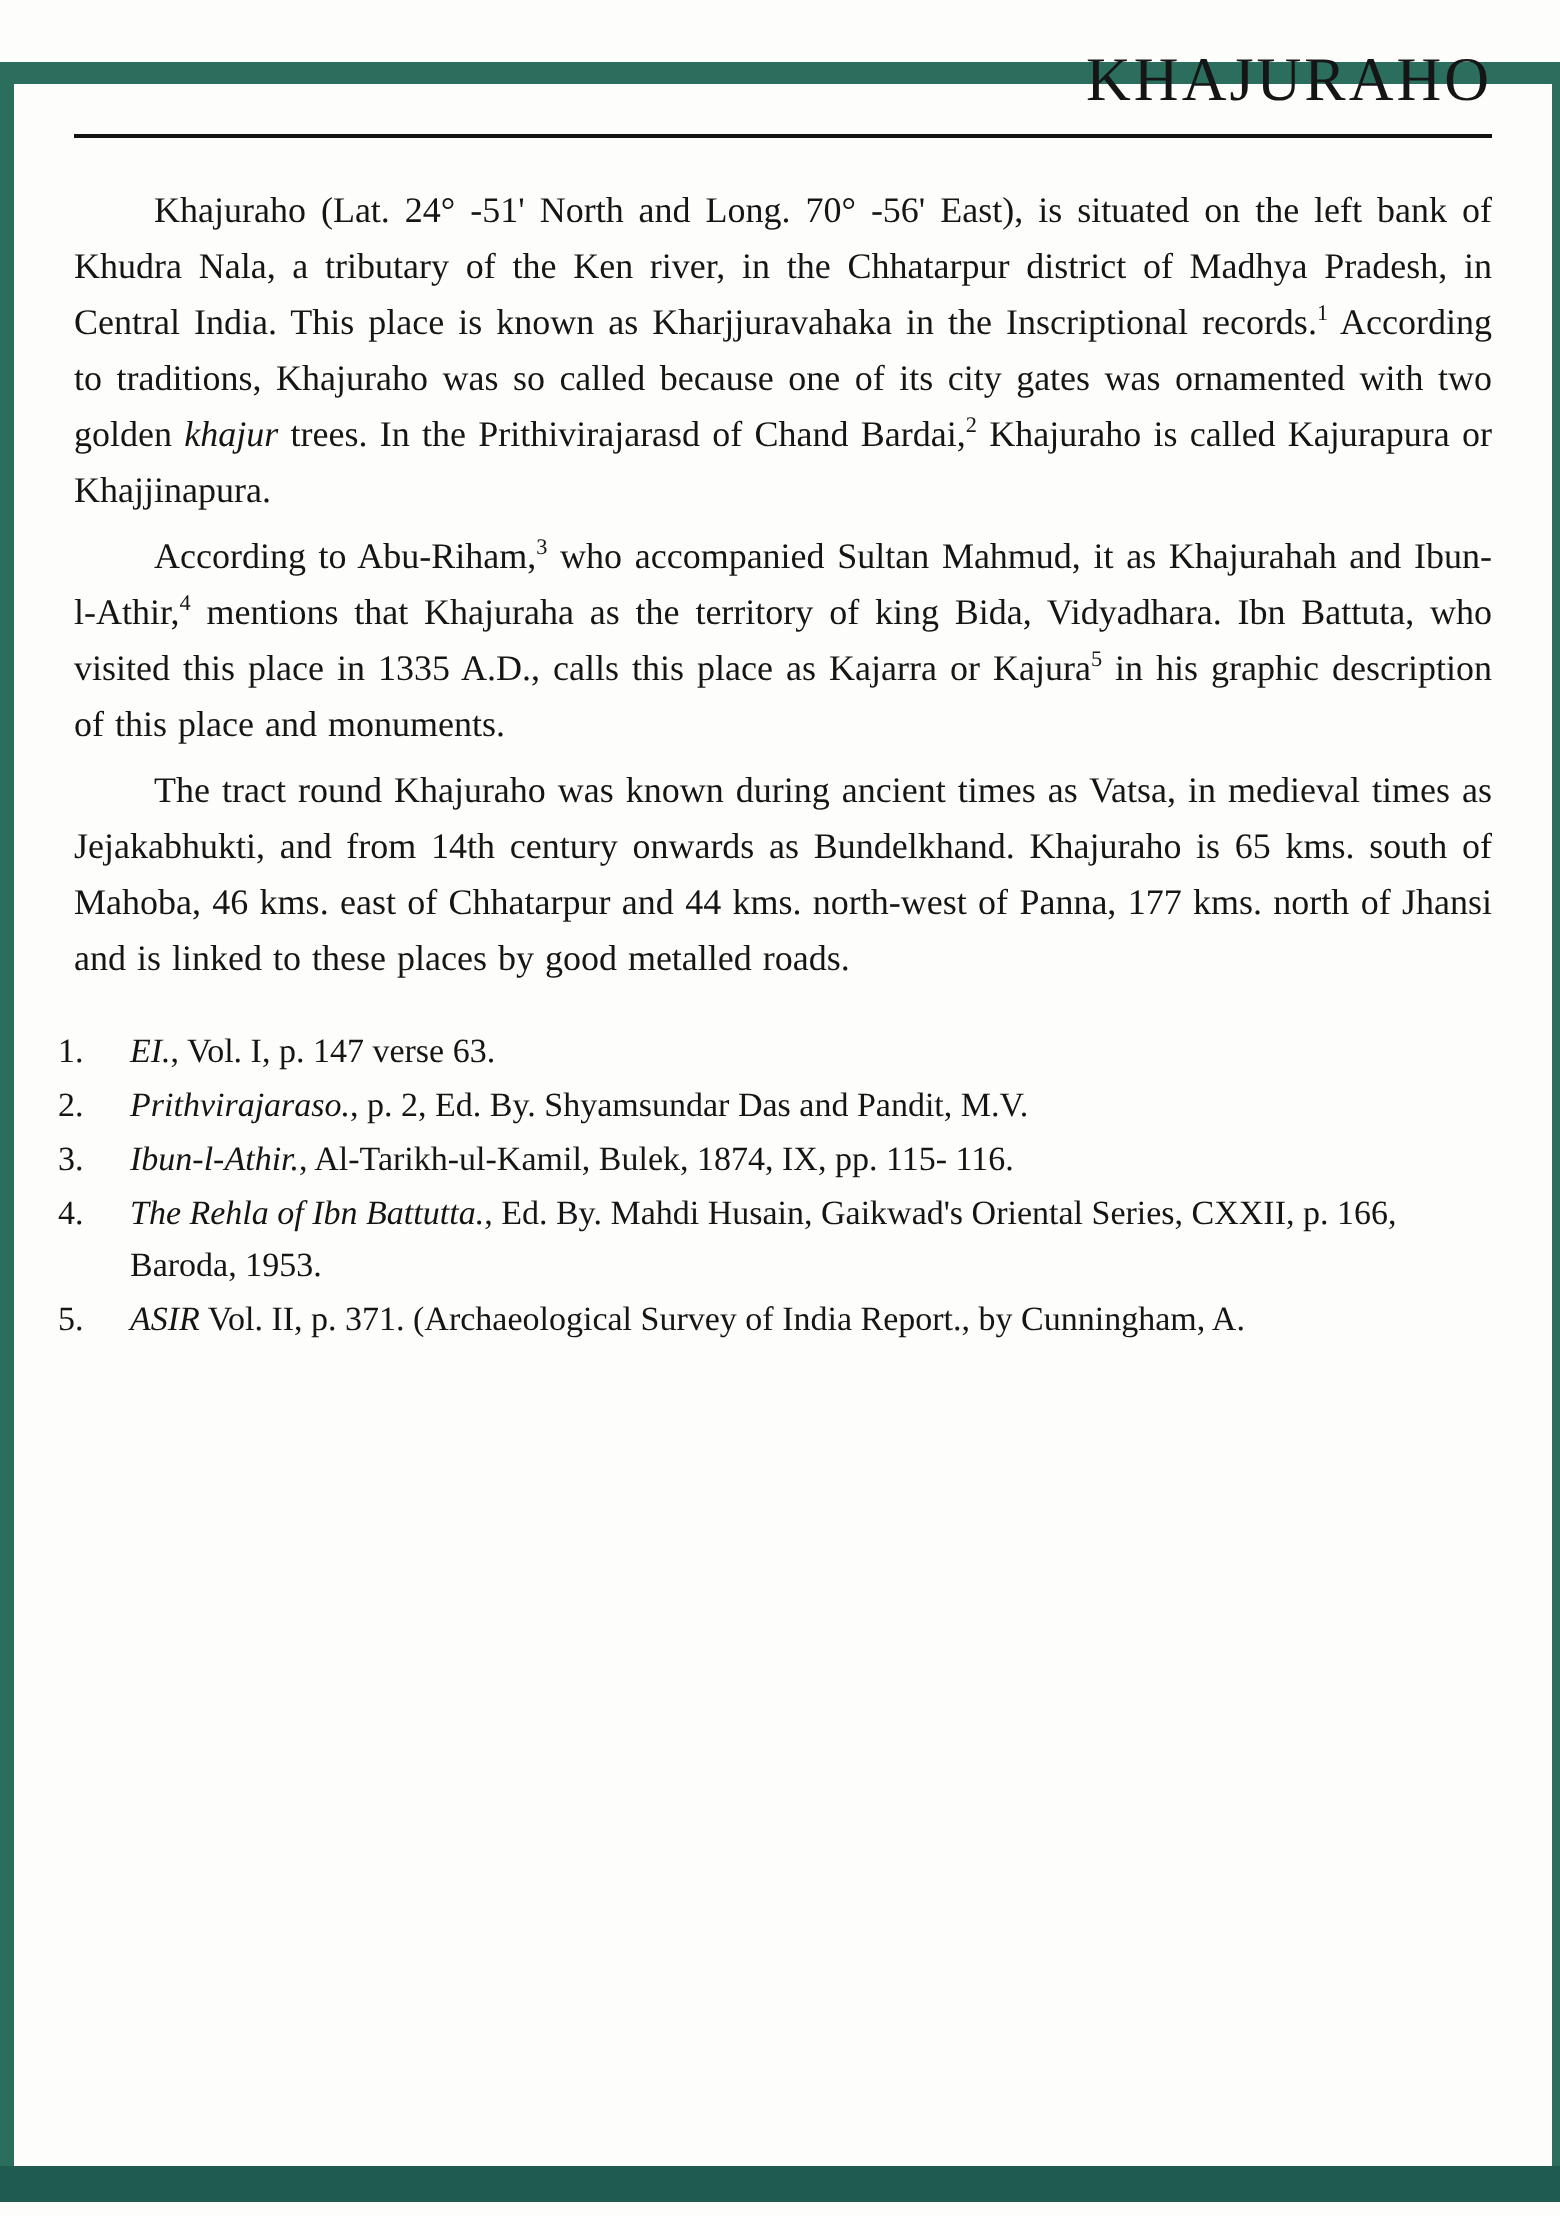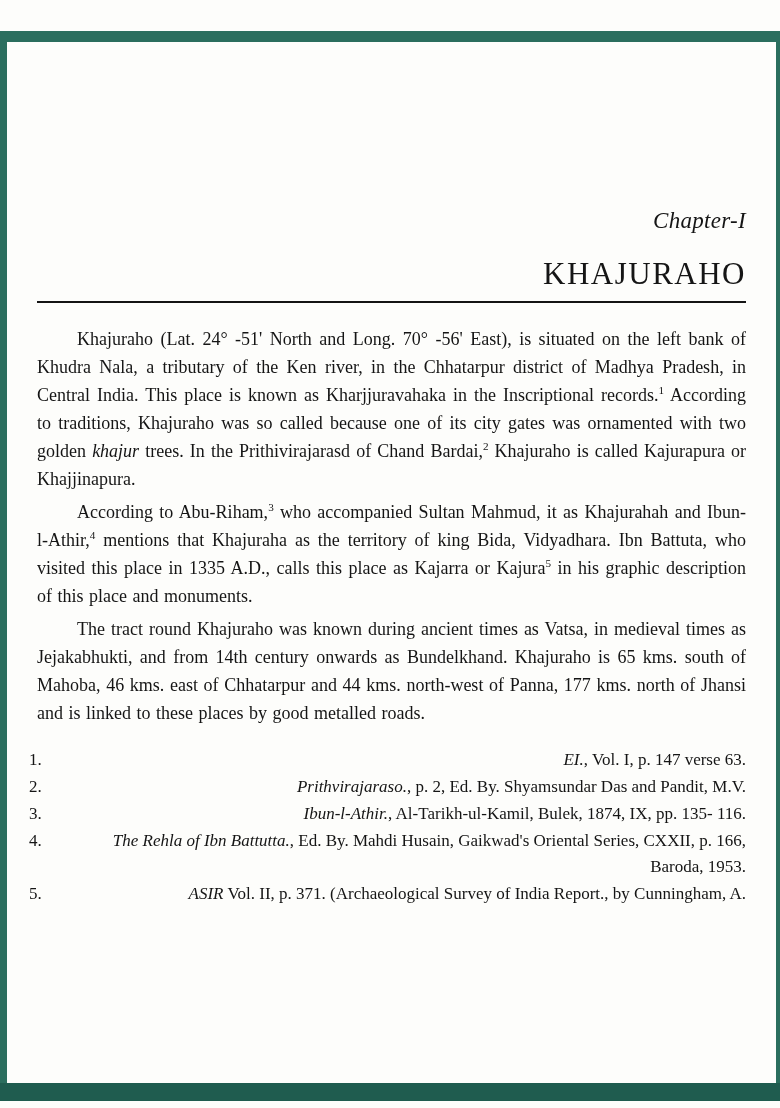--- a/index.html
+++ b/index.html
@@ -97,36 +97,35 @@
     align-items: flex-start;
     margin: 0 0 1px 0;
   }
   .ref-num {
     width: 36px;
     flex-shrink: 0;
     margin-left: -8px;
   }
   .ref-text {
     flex: 1;
-    text-align: right;
+    text-align: left;
   }
 </style>
 </head>
 <body>
 
 <div class="page">
 
   <div class="edge-top" style="background: rgb(43, 110, 94);"></div>
   <div class="edge-left" style="background: rgb(43, 110, 94);"></div>
   <div class="edge-right" style="background: rgb(43, 110, 94);"></div>
   <div class="edge-bottom" style="background: rgb(31, 92, 79);"></div>
 
   <div class="content">
 
-    <div class="chapter-label">Chapter-I</div>
 
     <div class="page-title">KHAJURAHO</div>
 
     <hr class="title-rule">
 
     <div class="body-paragraphs">
         <p class="para"><span>Khajuraho (Lat. 24° -51' North and Long. 70° -56' East), is situated on the left bank of Khudra Nala, a tributary of the Ken river, in the Chhatarpur district of Madhya Pradesh, in Central India. This place is known as Kharjjuravahaka in the Inscriptional records.</span><sup class="sup">1</sup><span> According to traditions, Khajuraho was so called because one of its city gates was ornamented with two golden </span><span class="it">khajur</span><span> trees. In the Prithivirajarasd of Chand Bardai,</span><sup class="sup">2</sup><span> Khajuraho is called Kajurapura or Khajjinapura.</span></p>
         <p class="para"><span>According to Abu-Riham,</span><sup class="sup">3</sup><span> who accompanied Sultan Mahmud, it as Khajurahah and Ibun-l-Athir,</span><sup class="sup">4</sup><span> mentions that Khajuraha as the territory of king Bida, Vidyadhara. Ibn Battuta, who visited this place in 1335 A.D., calls this place as Kajarra or Kajura</span><sup class="sup">5</sup><span> in his graphic description of this place and monuments.</span></p>
         <p class="para"><span>The tract round Khajuraho was known during ancient times as Vatsa, in medieval times as Jejakabhukti, and from 14th century onwards as Bundelkhand. Khajuraho is 65 kms. south of Mahoba, 46 kms. east of Chhatarpur and 44 kms. north-west of Panna, 177 kms. north of Jhansi and is linked to these places by good metalled roads.</span></p>
       </div>
@@ -136,21 +135,21 @@
         <div class="ref">
           <span class="ref-num">1.</span>
           <span class="ref-text"><span class="it">EI.</span><span>, Vol. I, p. 147 verse 63.</span></span>
         </div>
         <div class="ref">
           <span class="ref-num">2.</span>
           <span class="ref-text"><span class="it">Prithvirajaraso.</span><span>, p. 2, Ed. By. Shyamsundar Das and Pandit, M.V.</span></span>
         </div>
         <div class="ref">
           <span class="ref-num">3.</span>
-          <span class="ref-text"><span class="it">Ibun-l-Athir.</span><span>, Al-Tarikh-ul-Kamil, Bulek, 1874, IX, pp. 135- 116.</span></span>
+          <span class="ref-text"><span class="it">Ibun-l-Athir.</span><span>, Al-Tarikh-ul-Kamil, Bulek, 1874, IX, pp. 115- 116.</span></span>
         </div>
         <div class="ref">
           <span class="ref-num">4.</span>
           <span class="ref-text"><span class="it">The Rehla of Ibn Battutta.</span><span>, Ed. By. Mahdi Husain, Gaikwad's Oriental Series, CXXII, p. 166, Baroda, 1953.</span></span>
         </div>
         <div class="ref">
           <span class="ref-num">5.</span>
           <span class="ref-text"><span class="it">ASIR</span><span> Vol. II, p. 371. (Archaeological Survey of India Report., by Cunningham, A.</span></span>
         </div>
       </div>

